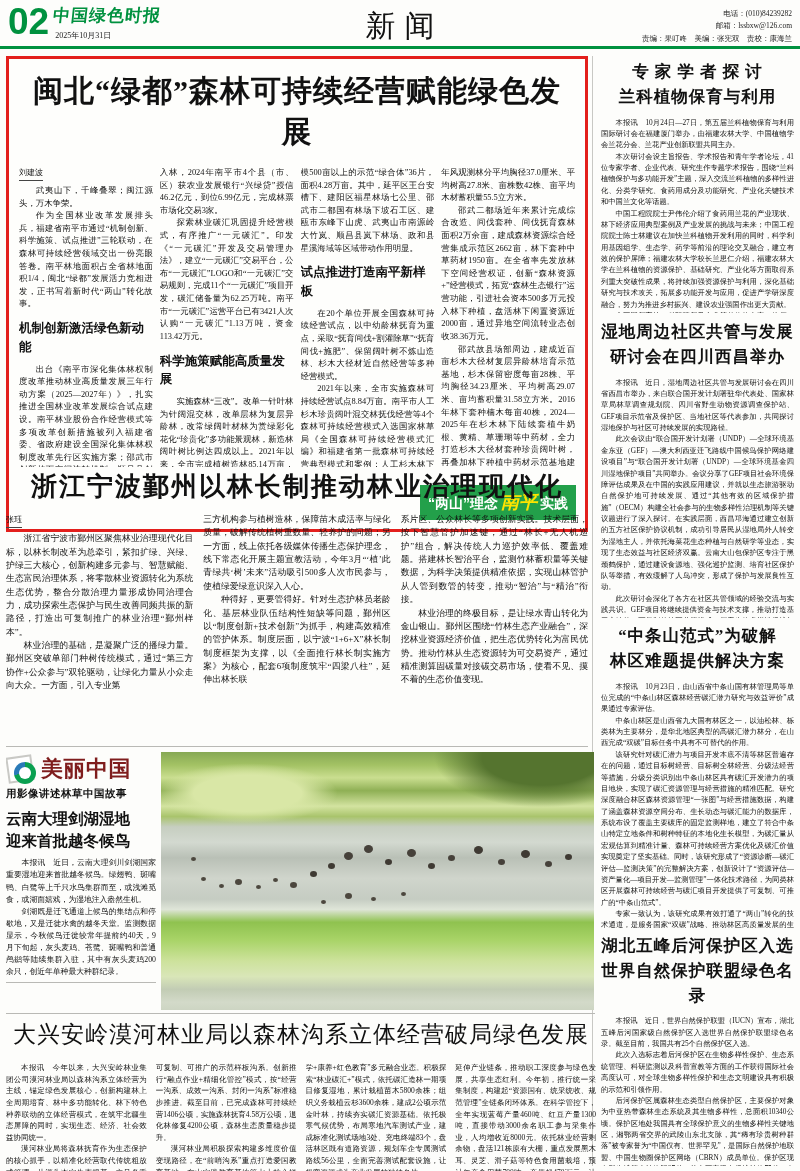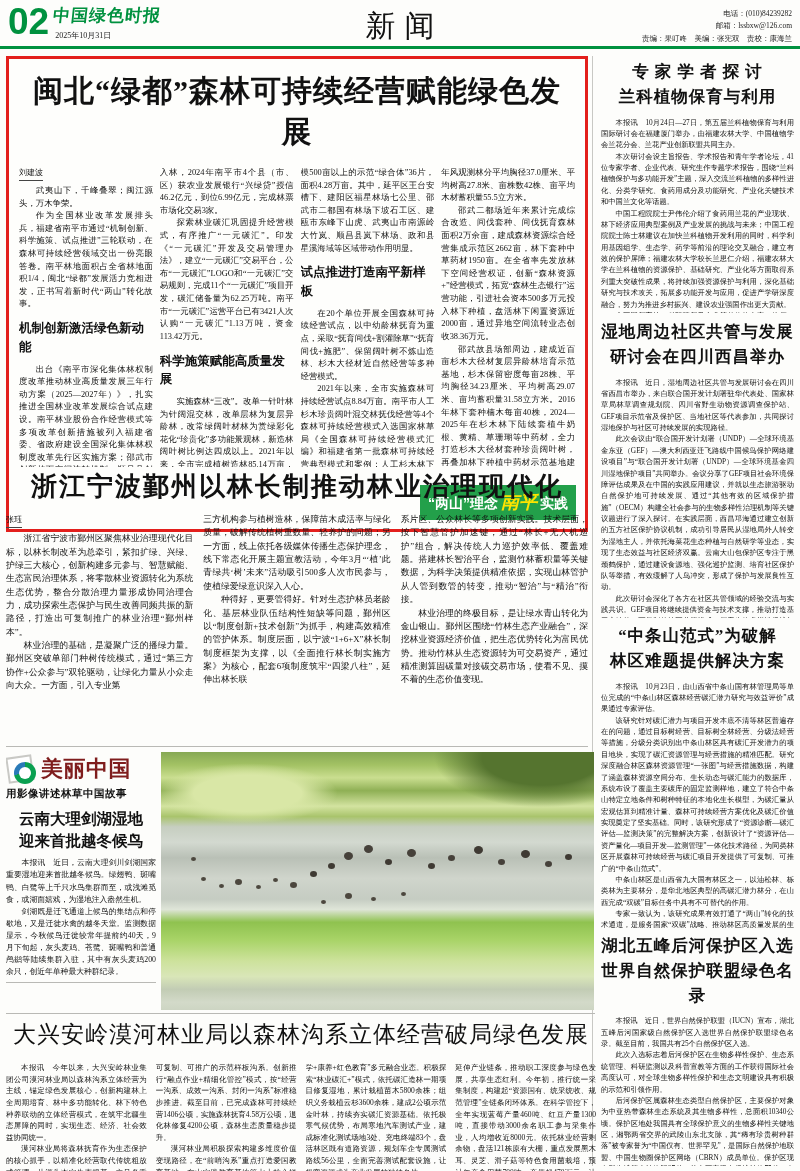--- a/index.html
+++ b/index.html
@@ -53,21 +53,21 @@
   .hl-982{top:982px;left:6px;width:150px}
   .hl-1013{top:1013px;left:6px;width:589px}
   .mlzg{position:absolute;left:6px;top:754px;width:150px;height:224px;overflow:hidden}
   .mc-brandrow{display:flex;align-items:center;gap:5px}
   .mc-frames{position:relative;width:30px;height:30px}
   .mc-frames::before{content:"";position:absolute;left:1px;top:2px;width:22px;height:22px;border:2px solid #c9c9c5;transform:rotate(-8deg);background:#fff}
   .mc-icon{position:absolute;right:0;bottom:0;width:22px;height:22px;border-radius:50%;background:conic-gradient(#0aa050 0 72%,#2a7ab8 72% 100%)}
   .mc-icon::after{content:"";position:absolute;left:5px;top:5px;width:12px;height:12px;border-radius:50%;background:#fff}
   .mc-brand{color:#7f1d1d;font-weight:bold;font-size:22px;font-family:"Liberation Sans","DejaVu Sans",sans-serif;letter-spacing:0.5px}
   .mc-tagline{font-weight:bold;font-size:10.5px;margin:3px 0 7px;letter-spacing:0.5px}
-  .mlzg h3{font-size:15.5px;font-weight:bold;line-height:1.4;white-space:pre-line;text-align:center;margin-bottom:6px}
+  .mlzg h3{font-size:15.5px;font-weight:bold;line-height:1.4;white-space:pre-line;margin-bottom:6px}
   .mlzg .body{font-size:7.8px;line-height:1.55}
 
   
   .photo{position:absolute;left:161px;top:752px;width:433px;height:258px;overflow:hidden;
     background:
       radial-gradient(150px 70px at 88% 2%, #55742f 0 40%, rgba(85,116,47,0) 72%),
       radial-gradient(120px 40px at 20% 16%, #d9e7a6 0 45%, rgba(217,231,166,0) 75%),
       linear-gradient(180deg,
         #86a854 0%, #a3c264 5%, #cade90 10%, #8fb055 15%, #d3e3a0 21%, #a9c46c 25%,
         #c6cec0 29%, #d3d9d0 35%, #b9c0b6 41%, #d0d5cc 49%, #c5ccc2 57%,
@@ -176,22 +176,22 @@
         <p>本报讯　近日，湿地周边社区共管与发展研讨会在四川省西昌市举办，来自联合国开发计划署驻华代表处、国家林草局林草调查规划院、四川省野生动物资源调查保护站、GEF项目示范省及保护区、当地社区等代表参加，共同探讨湿地保护与社区可持续发展的实现路径。</p>
         <p>此次会议由“联合国开发计划署（UNDP）—全球环境基金东亚（GEF）—澳大利西亚迁飞路线中国候鸟保护网络建设项目”与“联合国开发计划署（UNDP）—全球环境基金四川湿地保护项目”共同举办。会议分享了GEF项目社会环境保障评估成果及在中国的实践应用建议，并就以生态旅游驱动自然保护地可持续发展、通过“其他有效的区域保护措施”（OECM）构建全社会参与的生物多样性治理机制等关键议题进行了深入探讨。在实践层面，西昌邛海通过建立创新的五方社区保护协议机制，成功引导居民从湿地局外人转变为湿地主人，并依托海菜花生态种植与自然研学等业态，实现了生态效益与社区经济双赢。云南大山包保护区专注于黑颈鹤保护，通过建设食源地、强化巡护监测、培育社区保护队等举措，有效缓解了人鸟冲突，形成了保护与发展良性互动。</p>
         <p>此次研讨会深化了各方在社区共管领域的经验交流与实践共识。GEF项目将继续提供资金与技术支撑，推动打造基于实地的、可复制的社区共管模式，探索生物多样性保护与社区发展的协同路径。（郝志明　邢雪）</p>
       </div>
   </article>
   <article class="ra ra-c">
     <h2>“中条山范式”为破解
 林区难题提供解决方案</h2>
     <div class="body">
         <p>本报讯　10月23日，由山西省中条山国有林管理局等单位完成的“中条山林区森林经营碳汇潜力研究与效益评价”成果通过专家评估。</p>
+        <p>中条山林区是山西省九大国有林区之一，以油松林、栎类林为主要林分，是华北地区典型的高碳汇潜力林分，在山西完成“双碳”目标任务中具有不可替代的作用。</p>
         <p>该研究针对碳汇潜力与项目开发本底不清等林区普遍存在的问题，通过目标树经营、目标树全林经营、分级法经营等措施，分级分类识别出中条山林区具有碳汇开发潜力的项目地块，实现了碳汇资源管理与经营措施的精准匹配。研究深度融合林区森林资源管理“一张图”与经营措施数据，构建了涵盖森林资源空间分布、生长动态与碳汇能力的数据库，系统布设了覆盖主要碳库的固定监测样地，建立了符合中条山特定立地条件和树种特征的本地化生长模型，为碳汇量从宏观估算到精准计量、森林可持续经营方案优化及碳汇价值实现奠定了坚实基础。同时，该研究形成了“资源诊断—碳汇评估—监测决策”的完整解决方案，创新设计了“资源评估—资产量化—项目开发—监测管理”一体化技术路径，为同类林区开展森林可持续经营与碳汇项目开发提供了可复制、可推广的“中条山范式”。</p>
-        <p>中条山林区是山西省九大国有林区之一，以油松林、栎类林为主要林分，是华北地区典型的高碳汇潜力林分，在山西完成“双碳”目标任务中具有不可替代的作用。</p>
         <p>专家一致认为，该研究成果有效打通了“两山”转化的技术通道，是服务国家“双碳”战略、推动林区高质量发展的生动实践，对全面提升我国森林经营水平和碳汇能力具有重要的示范引领作用。（徐真　许洺军　张建勇）</p>
       </div>
   </article>
   <article class="ra ra-d">
     <h2>湖北五峰后河保护区入选
 世界自然保护联盟绿色名录</h2>
     <div class="body">
         <p>本报讯　近日，世界自然保护联盟（IUCN）宣布，湖北五峰后河国家级自然保护区入选世界自然保护联盟绿色名录。截至目前，我国共有25个自然保护区入选。</p>
         <p>此次入选标志着后河保护区在生物多样性保护、生态系统管理、科研监测以及科普宣教等方面的工作获得国际社会高度认可，对全球生物多样性保护和生态文明建设具有积极的示范和引领作用。</p>
         <p>后河保护区属森林生态类型自然保护区，主要保护对象为中亚热带森林生态系统及其生物多样性，总面积10340公顷。保护区地处我国具有全球保护意义的生物多样性关键地区，湘鄂两省交界的武陵山东北支脉，其“稀有珍贵树种群落”被专家誉为“中国仅有、世界罕见”，是国际自然保护地联盟、中国生物圈保护区网络（CBRN）成员单位。保护区现有野生维管束植物3307种，其中国家重点保护植物75种；有陆生野生脊椎动物417种，其中国家重点保护动物66种。先后荣获全国林草系统先进集体、中国生物圈保护区网络自然教育女性贡献优秀案例等荣誉。（幸军）</p>

